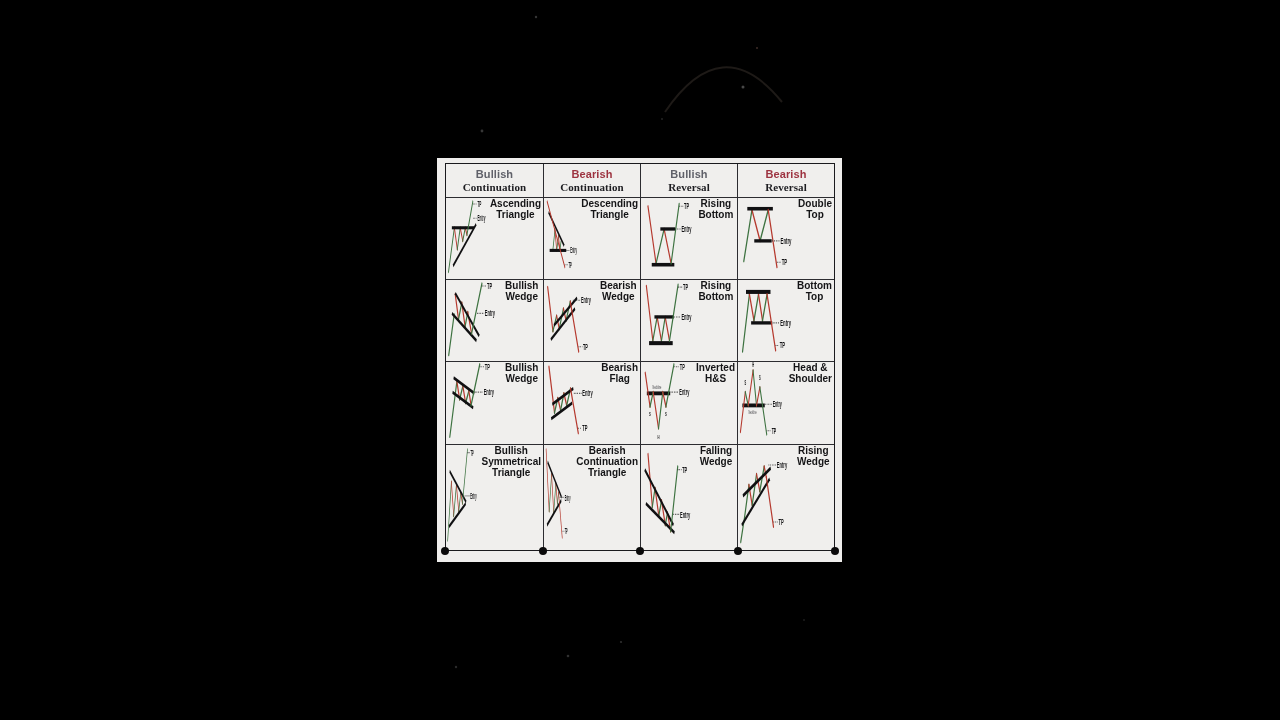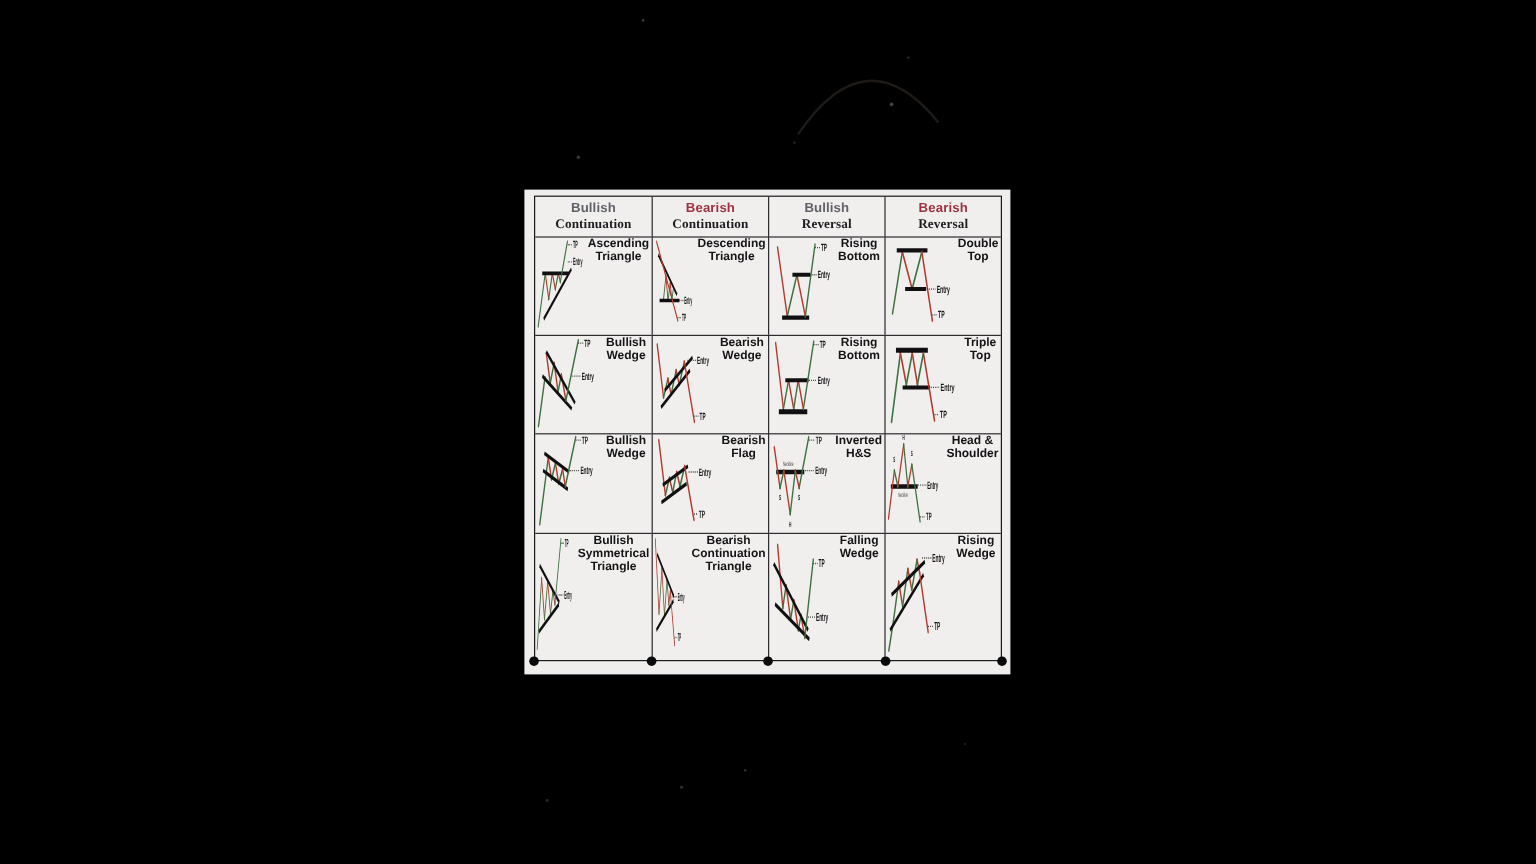--- a/index.html
+++ b/index.html
@@ -187,21 +187,21 @@
             <line x1="36" y1="12" x2="43" y2="34" stroke="#b5392e" stroke-width="2.1" stroke-linecap="round"></line>
             <line x1="43" y1="34" x2="51" y2="12" stroke="#3d7240" stroke-width="2.1" stroke-linecap="round"></line>
             <line x1="14" y1="10" x2="57" y2="10" stroke="#101012" stroke-width="3.4" stroke-linecap="butt"></line>
             <line x1="23" y1="36" x2="60" y2="36" stroke="#101012" stroke-width="2.8" stroke-linecap="butt"></line>
             <line x1="51" y1="12" x2="66" y2="59" stroke="#b5392e" stroke-width="2.1" stroke-linecap="round"></line>
             <line x1="61" y1="36" x2="73" y2="36" stroke="#2b2b2b" stroke-width="0.9" stroke-dasharray="1.3 1.8"></line>
             <text x="74.2" y="38.5" font-size="7.4" font-weight="bold" fill="#141416">Entry</text>
             <line x1="66" y1="55" x2="72" y2="55" stroke="#2b2b2b" stroke-width="0.9" stroke-dasharray="1.3 1.8"></line>
             <text x="73.2" y="57.5" font-size="7.4" font-weight="bold" fill="#141416">TP</text>
           </svg>
-          <div class="pname">Triple Top</div>
+          <div class="pname">Bottom Top</div>
         </div>
         <div class="cell bt">
           <svg viewBox="0 0 100 68" preserveAspectRatio="none">
             <line x1="7" y1="62" x2="20" y2="16" stroke="#3d7240" stroke-width="2.1" stroke-linecap="round"></line>
             <line x1="20" y1="16" x2="25" y2="31" stroke="#b5392e" stroke-width="2.1" stroke-linecap="round"></line>
             <line x1="25" y1="31" x2="31" y2="20" stroke="#3d7240" stroke-width="2.1" stroke-linecap="round"></line>
             <line x1="31" y1="20" x2="36" y2="34" stroke="#b5392e" stroke-width="2.1" stroke-linecap="round"></line>
             <line x1="36" y1="34" x2="42" y2="24" stroke="#3d7240" stroke-width="2.1" stroke-linecap="round"></line>
             <line x1="42" y1="24" x2="46" y2="36" stroke="#b5392e" stroke-width="2.1" stroke-linecap="round"></line>
             <line x1="14" y1="13" x2="52" y2="26" stroke="#101012" stroke-width="2.6" stroke-linecap="butt"></line>

